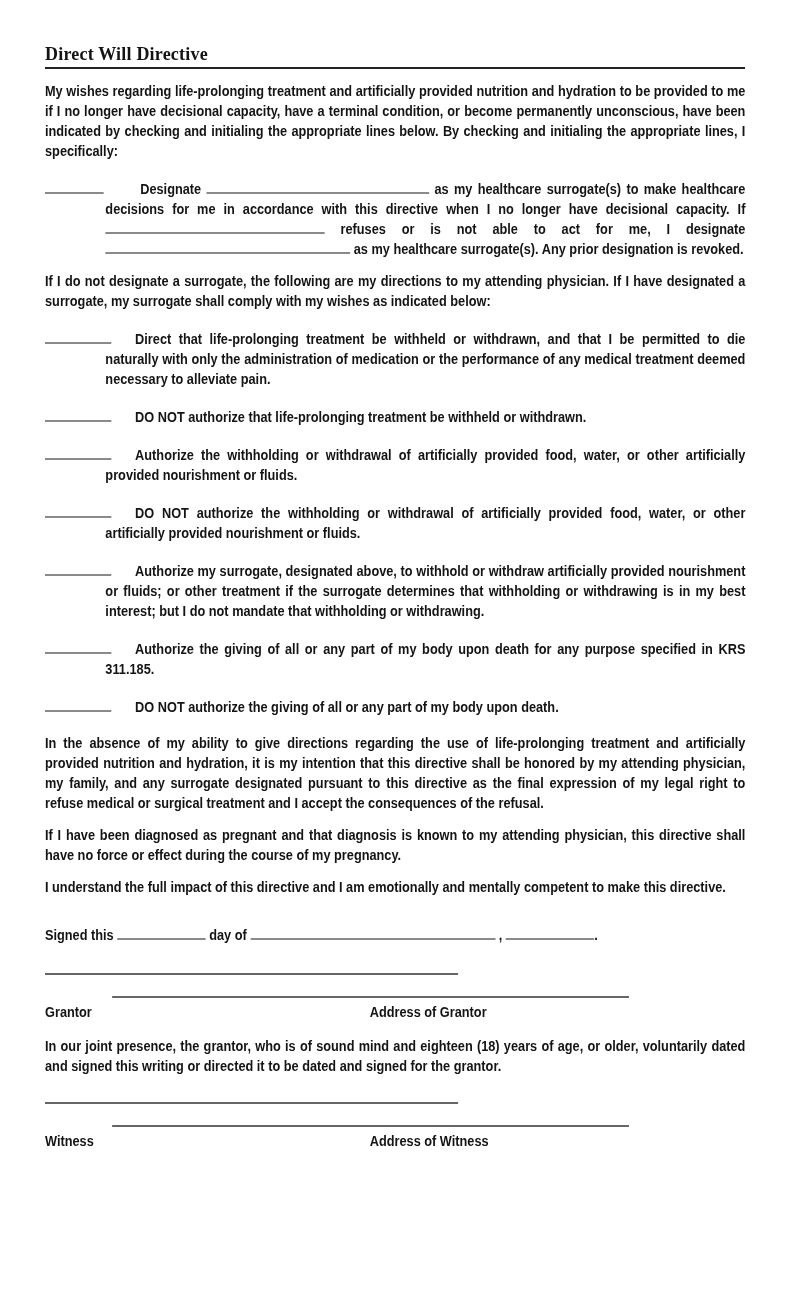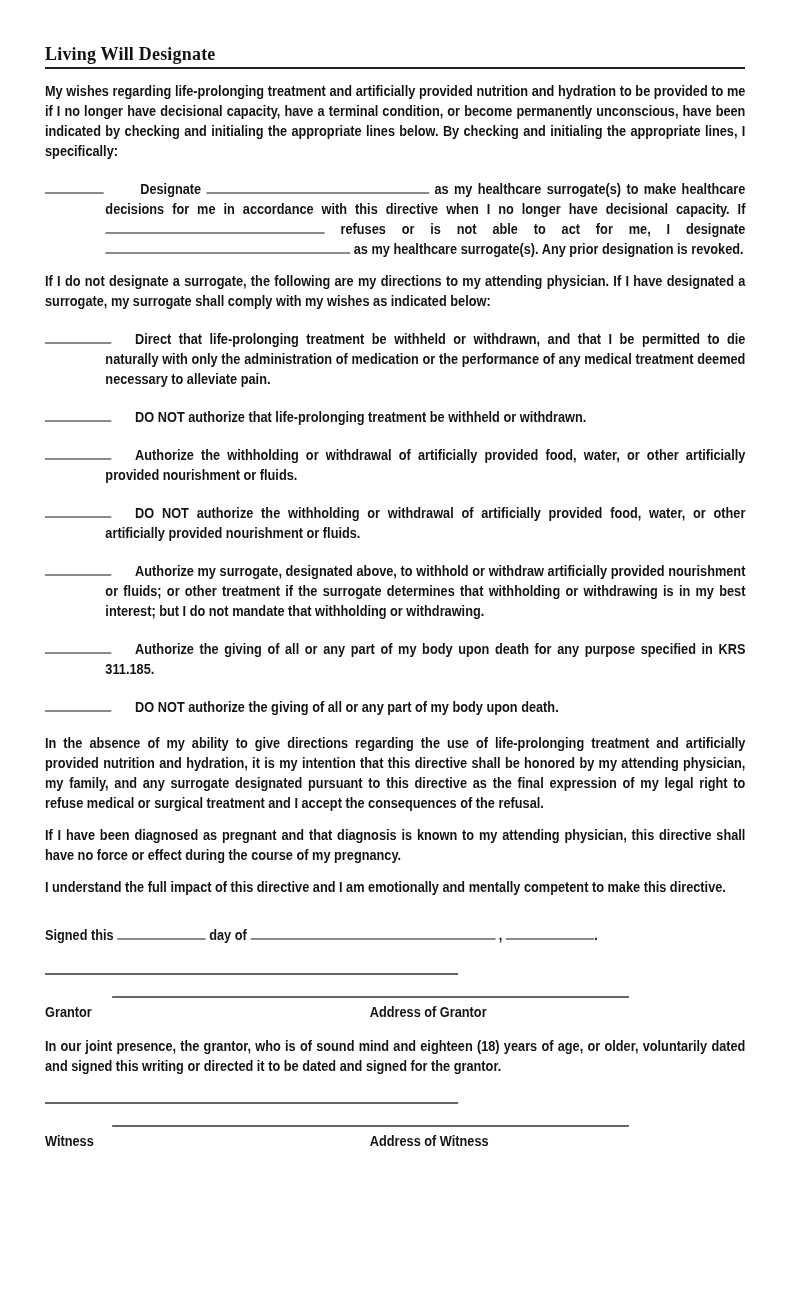--- a/index.html
+++ b/index.html
@@ -74,21 +74,21 @@
     line-height: 20px;
     margin-top: 28px;
   }
 </style>
 </head>
 <body>
 
 <div class="page">
 
   <div class="title-row">
-    <h1 class="doc-title">Living Will Designate</h1>
+    <h1 class="doc-title">Direct Will Directive</h1>
   </div>
 
   <div class="body-scale">
 
     <p class="para">My wishes regarding life-prolonging treatment and artificially provided nutrition and hydration to be provided to me if I no longer have decisional capacity, have a terminal condition, or become permanently unconscious, have been indicated by checking and initialing the appropriate lines below.  By checking and initialing the appropriate lines, I specifically:</p>
 
     <p class="item"><span class="bl" style="width:69px"></span><span class="sp" style="width:43px"></span><span>Designate</span> <span class="bl" style="width:262px"></span> <span>as my healthcare surrogate(s) to make healthcare decisions for me in accordance with this directive when I no longer have decisional capacity.  If</span> <span class="bl" style="width:258px"></span> <span>refuses or is not able to act for me, I designate</span> <span class="bl" style="width:288px"></span> <span>as my healthcare surrogate(s).  Any prior designation is revoked.</span></p>
 
     <p class="para">If I do not designate a surrogate, the following are my directions to my attending physician.  If I have designated a surrogate, my surrogate shall comply with my wishes as indicated below:</p>
 

